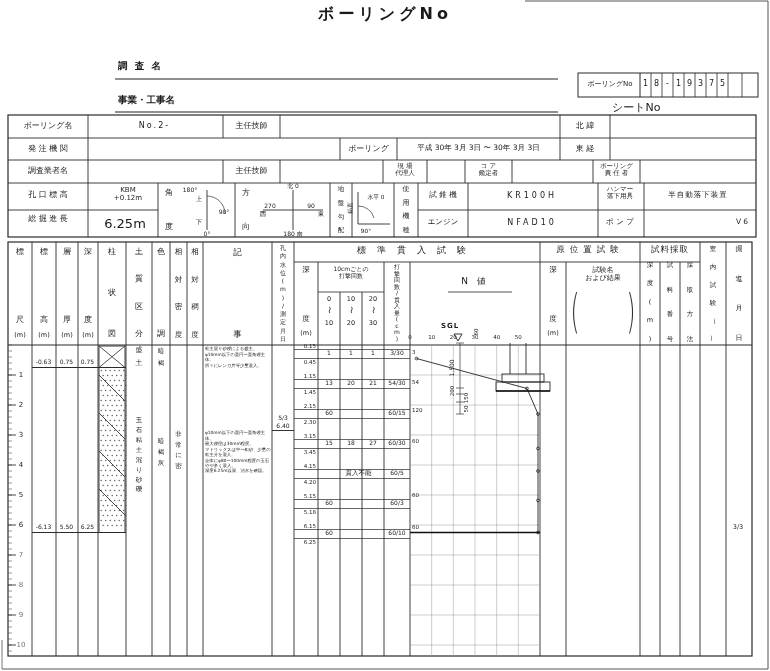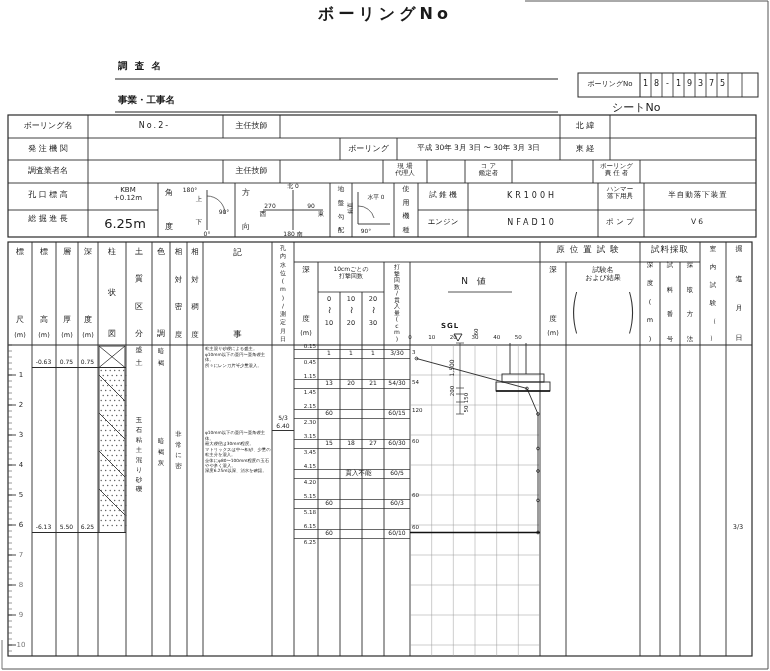--- a/index.html
+++ b/index.html
@@ -490,21 +490,21 @@
       <span>種</span>
     </div>
   <div class="t c" style="left:420px;top:191px;width:46px;font-size:7.5px;">試 錐 機</div>
   <div class="t c" style="left:468px;top:191px;width:128px;font-size:8px;letter-spacing:3px;">KR100H</div>
   <div class="t c" style="left:598px;top:186px;width:44px;font-size:6.5px;">ハンマー
 落下用具</div>
   <div class="t c" style="left:646px;top:191px;width:104px;font-size:7.5px;letter-spacing:1px;">半自動落下装置</div>
   <div class="t c" style="left:420px;top:218px;width:46px;font-size:7.5px;">エンジン</div>
   <div class="t c" style="left:468px;top:218px;width:128px;font-size:8px;letter-spacing:3px;">NFAD10</div>
   <div class="t c" style="left:598px;top:218px;width:44px;font-size:7.5px;">ポ ン プ</div>
-  <div class="t c" style="left:646px;top:218px;width:104px;font-size:7.5px;letter-spacing:2px;">V6</div>
+  <div class="t c" style="left:646px;top:218px;width:104px;font-size:7.5px;letter-spacing:2px;text-align:right;">V6</div>
 
   <div class="vtext" style="left:8px;top:248px;width:24px;height:76px;font-size:8px;">
       <span>標</span>
       <span>尺</span>
     </div>
   <div class="t c" style="left:8px;top:332px;width:24px;font-size:6.5px;">(m)</div>
   <div class="vtext" style="left:32px;top:248px;width:24px;height:76px;font-size:8px;">
       <span>標</span>
       <span>高</span>
     </div>
@@ -557,20 +557,21 @@
       <span>位</span>
       <span>(</span>
       <span>m</span>
       <span>)</span>
       <span>/</span>
       <span>測</span>
       <span>定</span>
       <span>月</span>
       <span>日</span>
     </div>
+  <div class="t c" style="left:294px;top:245px;width:246px;font-size:9px;letter-spacing:11px;">標準貫入試験</div>
   <div class="vtext" style="left:294px;top:266px;width:24px;height:56px;font-size:7.5px;">
       <span>深</span>
       <span>度</span>
     </div>
   <div class="t c" style="left:294px;top:330px;width:24px;font-size:6.5px;">(m)</div>
   <div class="t c" style="left:318px;top:266px;width:66px;font-size:6px;">10cmごとの
 打撃回数</div>
   <div id="blow-ranges"></div>
   <div class="vtext" style="left:384px;top:264px;width:26px;height:78px;font-size:6px;">
       <span>打</span>

